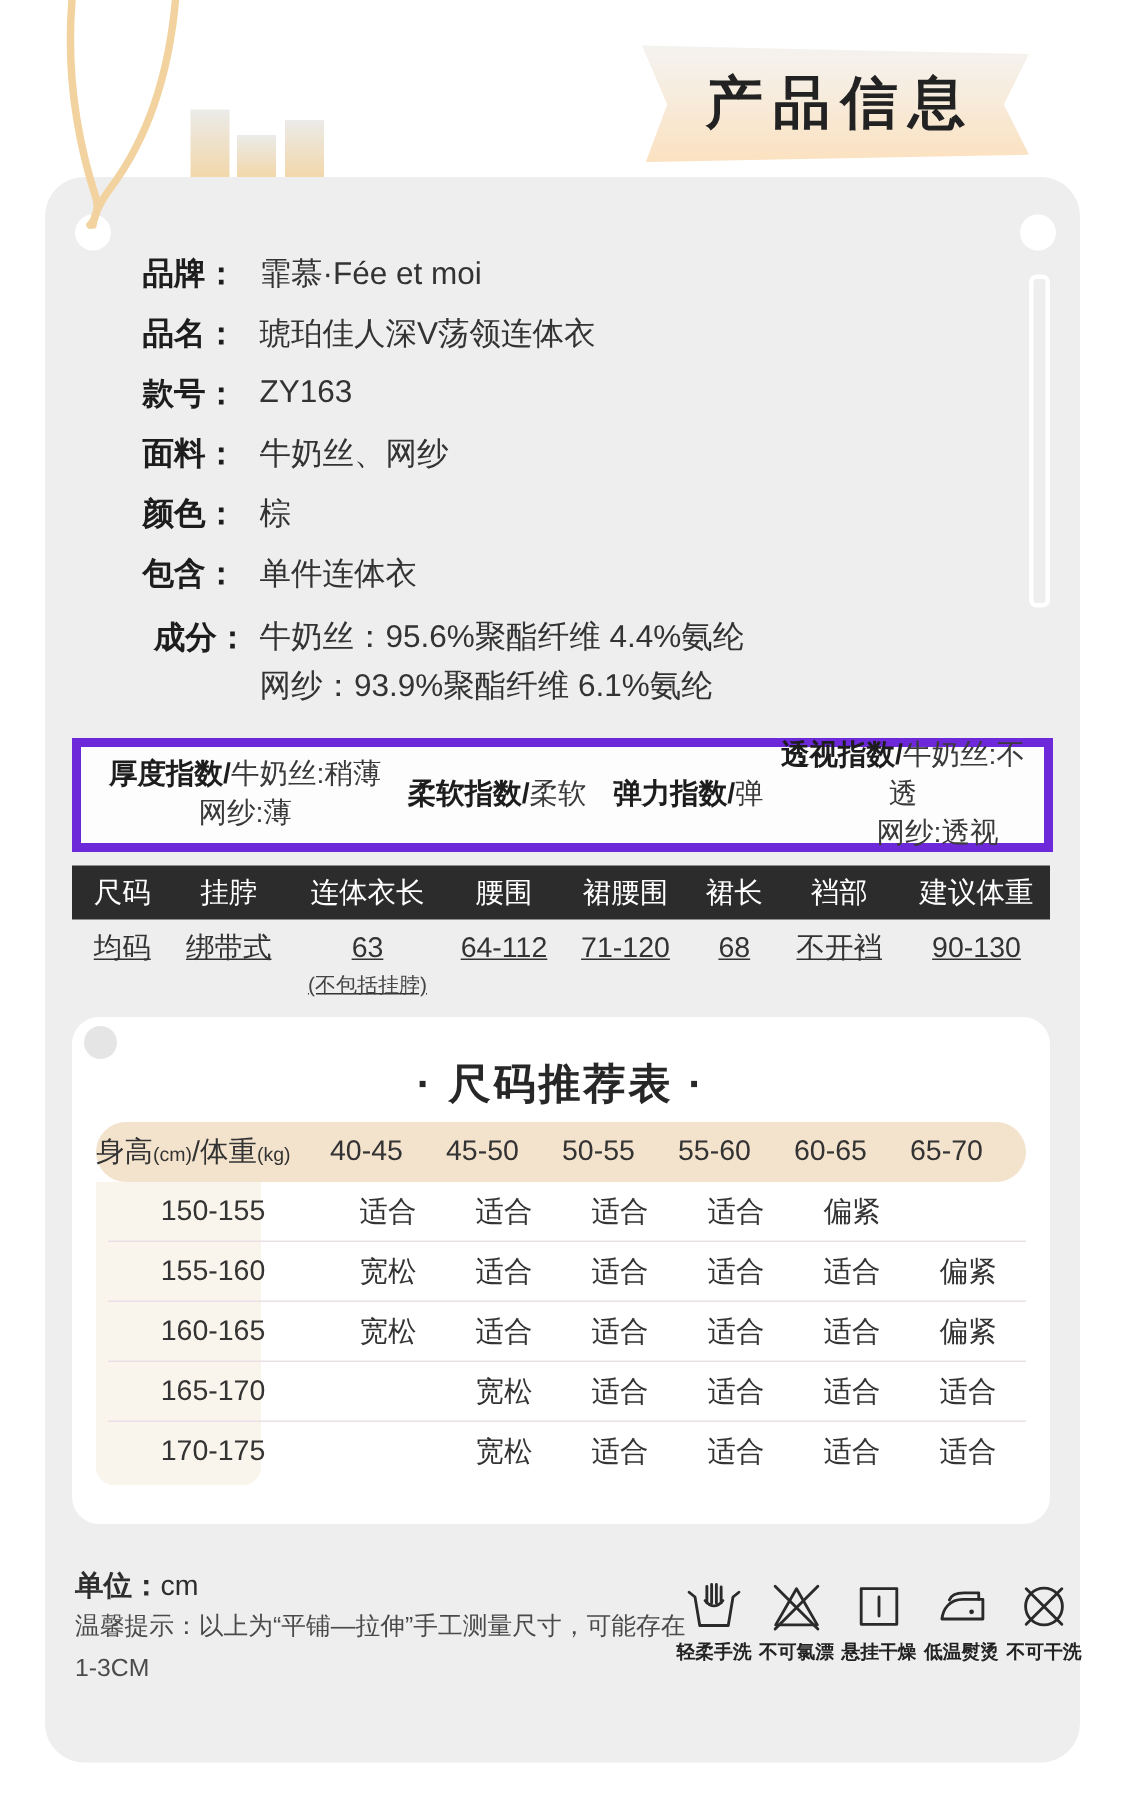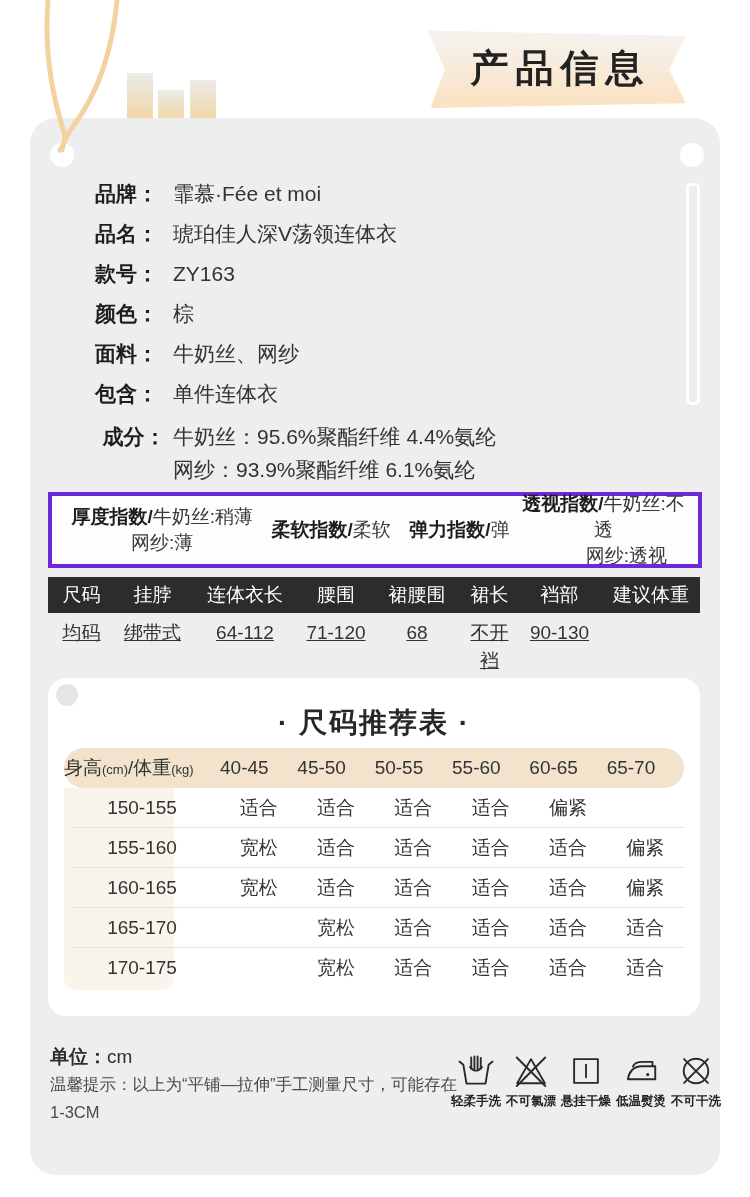--- a/index.html
+++ b/index.html
@@ -23,30 +23,30 @@
   
   .gray-card { position:absolute; left:30px; top:118px; width:690px; height:1057px;
     background:#efeeee; border-radius:26px; z-index:2; }
   .hole { position:absolute; width:24px; height:24px; border-radius:50%; background:#fff; }
   .hole-left { left:20px; top:25px; }
   .hole-right { left:650px; top:25px; }
   .slot { position:absolute; left:656px; top:65px; width:14px; height:222px;
     border:3px solid #fff; border-radius:5px; }
 
   
-  .attrs { position:absolute; left:65px; top:56px; }
+  .attrs { position:absolute; left:65px; top:44px; }
   .attr-row { display:flex; height:40px; align-items:center; font-size:21px; color:#333; }
   .attr-label { font-weight:700; color:#1d1d1d; width:78px; flex:0 0 78px; }
   .attr-multi { display:flex; margin-top:6px; font-size:21px; color:#333; }
   .attr-multi .attr-label { padding-top:3px;text-align:center; }
   .attr-lines div { line-height:33px; }
 
   
   .index-box { position:absolute; left:18px; top:374px; width:654px; height:76px;
-    background:#fdfdfd; border:4px solid #6d28d9; display:flex; align-items:center;
+    background:#fdfdfd; border:6px solid #6d28d9; display:flex; align-items:center;
     padding:0 10px; font-size:19px; color:#3a3a3a; }
   .idx-cell { display:flex; flex-direction:column; justify-content:center; text-align:center; line-height:26px; }
   .idx-1 { flex:0 0 32%; } .idx-2 { flex:0 0 22%; } .idx-3 { flex:0 0 19%; } .idx-4 { flex:0 0 27%; }
   .idx-label { font-weight:700; color:#1d1d1d; }
   .idx-4 .idx-line2 { padding-left:46px; }
 
   
   .spec-grid { display:grid; grid-template-columns:67px 75px 110px 72px 90px 55px 85px 98px; }
   .spec-head { position:absolute; left:18px; top:459px; width:652px; height:36px;
     background:#2c2c2c; color:#fff; font-size:19px; align-items:center; }
@@ -115,26 +115,26 @@
       </div>
       <div class="attr-row">
         <span class="attr-label">品名：</span>
         <span class="attr-value">琥珀佳人深V荡领连体衣</span>
       </div>
       <div class="attr-row">
         <span class="attr-label">款号：</span>
         <span class="attr-value">ZY163</span>
       </div>
       <div class="attr-row">
+        <span class="attr-label">面料：</span>
+        <span class="attr-value">牛奶丝、网纱</span>
+      </div>
+      <div class="attr-row">
         <span class="attr-label">颜色：</span>
         <span class="attr-value">棕</span>
-      </div>
-      <div class="attr-row">
-        <span class="attr-label">面料：</span>
-        <span class="attr-value">牛奶丝、网纱</span>
       </div>
       <div class="attr-row">
         <span class="attr-label">包含：</span>
         <span class="attr-value">单件连体衣</span>
       </div>
       <div class="attr-multi">
         <span class="attr-label">成分：</span>
         <span class="attr-lines">
           <div>牛奶丝：95.6%聚酯纤维 4.4%氨纶</div>
           <div>网纱：93.9%聚酯纤维 6.1%氨纶</div>
@@ -165,20 +165,24 @@
       <span>连体衣长</span>
       <span>腰围</span>
       <span>裙腰围</span>
       <span>裙长</span>
       <span>裆部</span>
       <span>建议体重</span>
     </div>
     <div class="spec-vals spec-grid">
       <span class="cell">均码</span>
       <span class="cell">绑带式</span>
+      <span class="cell">
+        <div>63</div>
+        <div class="spec-note">(不包括挂脖)</div>
+      </span>
       <span class="cell">64-112</span>
       <span class="cell">71-120</span>
       <span class="cell">68</span>
       <span class="cell">不开裆</span>
       <span class="cell">90-130</span>
     </div>
 
     <div class="white-card">
       <div class="wc-hole"></div>
       <div class="rt-title">· 尺码推荐表 ·</div>

